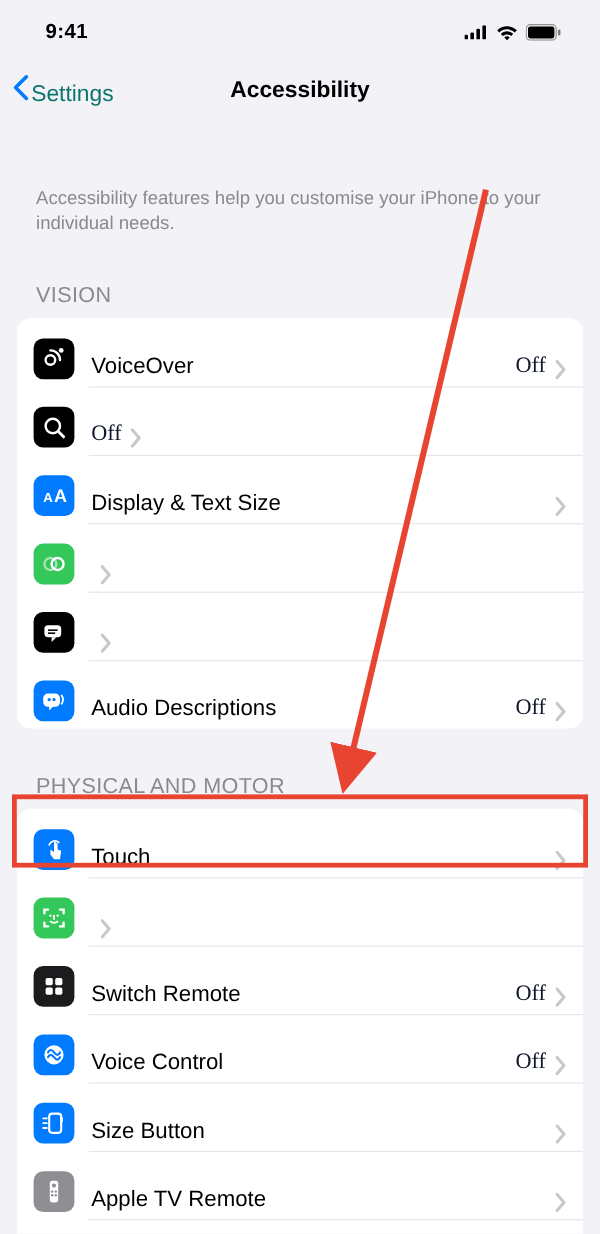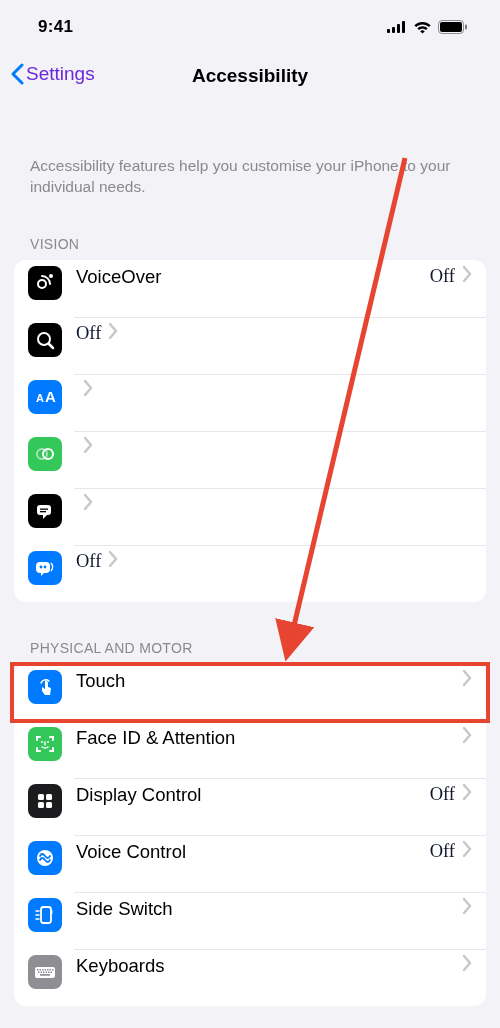--- a/index.html
+++ b/index.html
@@ -27,22 +27,22 @@
   
   .nav {
     height: 44px;
     display: flex;
     align-items: center;
     position: relative;
     padding: 0 10px;
   }
   .nav-back {
     display: flex;
-    align-items: flex-start;
-    color: #6d28d9;
+    align-items: flex-end;
+    color: #0f766e;
     font-size: 19px;
     gap: 2px;
   }
   .nav-title {
     position: absolute;
     left: 0; right: 0;
     text-align: center;
     font-size: 19px;
     font-weight: 600;
     pointer-events: none;
@@ -50,35 +50,35 @@
   
   .intro {
     padding: 58px 30px 18px 30px;
     font-size: 15.5px;
     line-height: 1.35;
     color: #8a8a8e;
   }
   
   .section-hdr {
     padding: 20px 30px 8px 30px;
-    font-size: 14px;
+    font-size: 18px;
     letter-spacing: 0.3px;
     color: #8a8a8e;
     text-transform: uppercase;
   }
   
   .group {
     background: #fff;
     margin: 0 14px;
     border-radius: 12px;
     overflow: hidden;
   }
   .row {
     display: flex;
-    align-items: flex-start;
+    align-items: flex-end;
     min-height: 57px;
     padding: 6px 14px 6px 14px;
     cursor: pointer;
   }
   .row + .row { border-top: 1px solid #e5e5ea; margin-left: 58px; padding-left: 0; }
   
   .group .row { position: relative; }
   .group .row:not(:first-child)::before {
     content: "";
     position: absolute;
@@ -188,20 +188,21 @@
       </span>
   </div>
 
   <div class="row">
     <div class="icon-box" style="background:#007aff">
       <svg width="24" height="20" viewBox="0 0 24 20">
           <text x="3" y="15" font-size="11" font-weight="700" fill="#fff" font-family="Arial">A</text>
           <text x="12" y="15" font-size="15" font-weight="700" fill="#fff" font-family="Arial">A</text>
         </svg>
     </div>
+    <span class="row-label">Display &amp; Text Size</span>
     <span class="row-value"></span>
     <span class="chevron">
         <svg width="9" height="16" viewBox="0 0 9 16">
           <path d="M1 1 L7 8 L1 15" stroke="#c7c7cc" stroke-width="2.5" fill="none" stroke-linecap="round" stroke-linejoin="round"></path>
         </svg>
       </span>
   </div>
 
   <div class="row">
     <div class="icon-box" style="background:#34c759">
@@ -238,20 +239,21 @@
   <div class="row">
     <div class="icon-box" style="background:#007aff">
       <svg width="24" height="22" viewBox="0 0 24 22">
           <rect x="3" y="5" width="14" height="11" rx="4" fill="#fff"></rect>
           <path d="M8 15 L8 19 L12 15" fill="#fff"></path>
           <circle cx="8" cy="10" r="1.4" fill="#007aff"></circle>
           <circle cx="12" cy="10" r="1.4" fill="#007aff"></circle>
           <path d="M18 6 A6 6 0 0 1 18 14" stroke="#fff" stroke-width="1.5" fill="none"></path>
         </svg>
     </div>
+    <span class="row-label">Audio Descriptions</span>
     <span class="row-value">Off</span>
     <span class="chevron">
         <svg width="9" height="16" viewBox="0 0 9 16">
           <path d="M1 1 L7 8 L1 15" stroke="#c7c7cc" stroke-width="2.5" fill="none" stroke-linecap="round" stroke-linejoin="round"></path>
         </svg>
       </span>
   </div>
 </div>
 
 <div class="section-hdr" style="padding-top:38px">PHYSICAL AND MOTOR</div>
@@ -276,39 +278,38 @@
   <div class="row">
     <div class="icon-box" style="background:#34c759">
       <svg width="22" height="22" viewBox="0 0 22 22">
           <path d="M3 7 L3 4 L6 4 M16 4 L19 4 L19 7 M19 15 L19 18 L16 18 M6 18 L3 18 L3 15" stroke="#fff" stroke-width="2" fill="none" stroke-linecap="round"></path>
           <circle cx="8" cy="9" r="1" fill="#fff"></circle>
           <circle cx="14" cy="9" r="1" fill="#fff"></circle>
           <line x1="11" y1="9" x2="11" y2="12" stroke="#fff" stroke-width="1.5" stroke-linecap="round"></line>
           <path d="M8 14 Q11 16 14 14" stroke="#fff" stroke-width="1.5" fill="none" stroke-linecap="round"></path>
         </svg>
     </div>
-    <span class="row-label">Face ID &amp; Attention</span>
     <span class="row-value"></span>
     <span class="chevron">
         <svg width="9" height="16" viewBox="0 0 9 16">
           <path d="M1 1 L7 8 L1 15" stroke="#c7c7cc" stroke-width="2.5" fill="none" stroke-linecap="round" stroke-linejoin="round"></path>
         </svg>
       </span>
   </div>
 
   <div class="row">
     <div class="icon-box" style="background:#1c1c1e">
       <svg width="22" height="22" viewBox="0 0 22 22">
           <rect x="4" y="4" width="6" height="6" rx="1.5" fill="#fff"></rect>
           <rect x="12" y="4" width="6" height="6" rx="1.5" fill="#fff"></rect>
           <rect x="4" y="12" width="6" height="6" rx="1.5" fill="#fff"></rect>
           <rect x="12" y="12" width="6" height="6" rx="1.5" fill="#fff"></rect>
         </svg>
     </div>
-    <span class="row-label">Display Control</span>
+    <span class="row-label">Switch Remote</span>
     <span class="row-value">Off</span>
     <span class="chevron">
         <svg width="9" height="16" viewBox="0 0 9 16">
           <path d="M1 1 L7 8 L1 15" stroke="#c7c7cc" stroke-width="2.5" fill="none" stroke-linecap="round" stroke-linejoin="round"></path>
         </svg>
       </span>
   </div>
 
   <div class="row">
     <div class="icon-box" style="background:#007aff">
@@ -328,29 +329,48 @@
   </div>
 
   <div class="row">
     <div class="icon-box" style="background:#007aff">
       <svg width="22" height="22" viewBox="0 0 22 22">
           <rect x="7" y="3" width="10" height="16" rx="2.5" fill="none" stroke="#fff" stroke-width="1.8"></rect>
           <rect x="16.5" y="6" width="2" height="4" rx="1" fill="#fff"></rect>
           <path d="M5 7 L2 7 M5 11 L2 11 M5 15 L2 15" stroke="#fff" stroke-width="1.5" stroke-linecap="round"></path>
         </svg>
     </div>
-    <span class="row-label">Side Switch</span>
-    <span class="row-value"></span>
-    <span class="chevron">
-        <svg width="9" height="16" viewBox="0 0 9 16">
-          <path d="M1 1 L7 8 L1 15" stroke="#c7c7cc" stroke-width="2.5" fill="none" stroke-linecap="round" stroke-linejoin="round"></path>
-        </svg>
-      </span>
-  </div>
-
+    <span class="row-label">Size Button</span>
+    <span class="row-value"></span>
+    <span class="chevron">
+        <svg width="9" height="16" viewBox="0 0 9 16">
+          <path d="M1 1 L7 8 L1 15" stroke="#c7c7cc" stroke-width="2.5" fill="none" stroke-linecap="round" stroke-linejoin="round"></path>
+        </svg>
+      </span>
+  </div>
+
+  <div class="row">
+    <div class="icon-box" style="background:#8e8e93">
+      <svg width="22" height="22" viewBox="0 0 22 22">
+          <rect x="7.5" y="2" width="7" height="18" rx="2" fill="#fff"></rect>
+          <circle cx="11" cy="6" r="1.7" fill="#8e8e93"></circle>
+          <circle cx="9.5" cy="11" r="1" fill="#8e8e93"></circle>
+          <circle cx="12.5" cy="11" r="1" fill="#8e8e93"></circle>
+          <circle cx="9.5" cy="14" r="1" fill="#8e8e93"></circle>
+          <circle cx="12.5" cy="14" r="1" fill="#8e8e93"></circle>
+        </svg>
+    </div>
+    <span class="row-label">Apple TV Remote</span>
+    <span class="row-value"></span>
+    <span class="chevron">
+        <svg width="9" height="16" viewBox="0 0 9 16">
+          <path d="M1 1 L7 8 L1 15" stroke="#c7c7cc" stroke-width="2.5" fill="none" stroke-linecap="round" stroke-linejoin="round"></path>
+        </svg>
+      </span>
+  </div>
 
   <div class="row">
     <div class="icon-box" style="background:#8e8e93">
       <svg width="24" height="22" viewBox="0 0 24 22">
           <rect x="2" y="6" width="20" height="11" rx="2" fill="#fff"></rect>
           <rect x="4" y="8" width="1.5" height="1.5" fill="#8e8e93"></rect>
           <rect x="6.5" y="8" width="1.5" height="1.5" fill="#8e8e93"></rect>
           <rect x="9" y="8" width="1.5" height="1.5" fill="#8e8e93"></rect>
           <rect x="11.5" y="8" width="1.5" height="1.5" fill="#8e8e93"></rect>
           <rect x="14" y="8" width="1.5" height="1.5" fill="#8e8e93"></rect>

